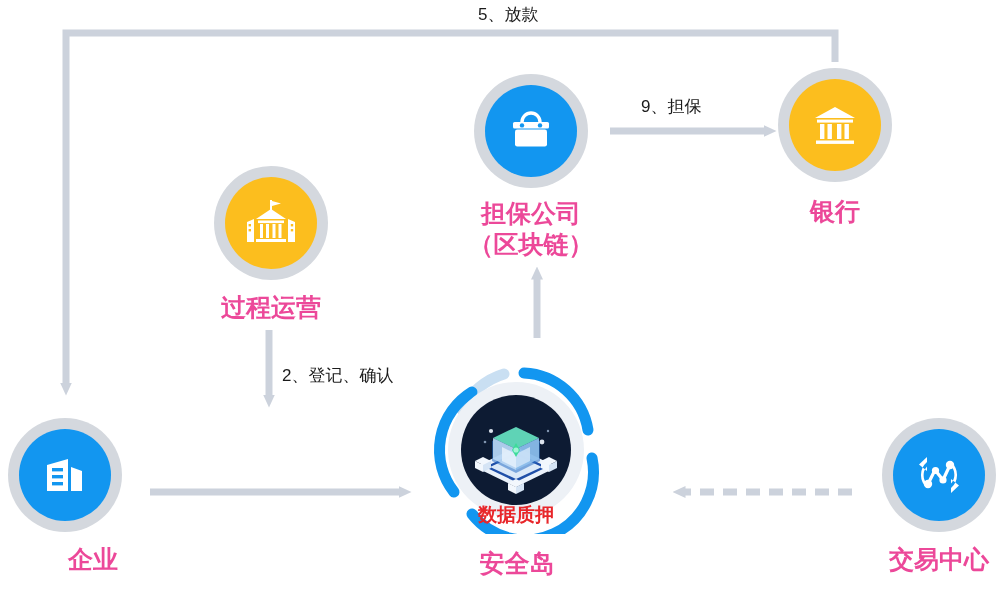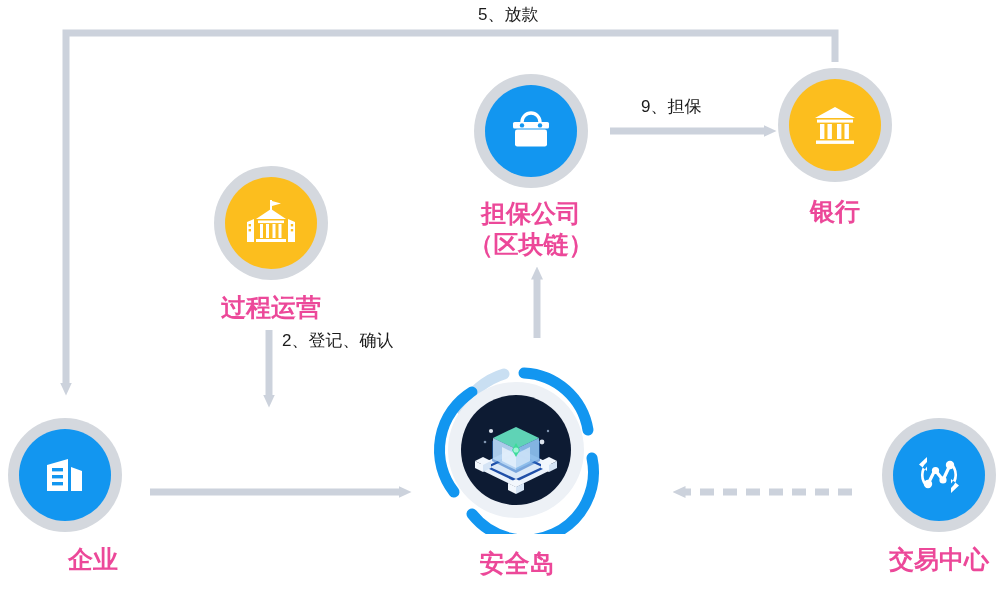--- a/index.html
+++ b/index.html
@@ -132,21 +132,21 @@
     <path d="M150,492 L400,492" fill="none" stroke="#ccd2dc" stroke-width="7" marker-end="url(#ah2)"></path>
 
     <path d="M852,492 L684,492" fill="none" stroke="#ccd2dc" stroke-width="7" stroke-dasharray="14 9" marker-end="url(#ah2)"></path>
   </svg>
 
   <div class="edge-label thin" style="left:478px; top:4px;">5、放款</div>
 
   <div class="edge-label thin" style="left:641px; top:96px;">9、担保</div>
 
 
-  <div class="edge-label thin" style="left:282px; top:330px;">2、登记、确认</div>
+  <div class="edge-label thin" style="left:282px; top:365px;">2、登记、确认</div>
 
 
 
   <div class="node">
     <div class="ring" style="left:8px; top:418px; width:114px; height:114px;"></div>
     <div class="disc blue" style="left:19px; top:429px; width:92px; height:92px;">
       <svg width="48" height="48" viewBox="0 0 48 48">
         <path d="M6,14 L27,8 L27,40 L6,40 Z" fill="#ffffff"></path>
         <path d="M30,16 L41,20 L41,40 L30,40 Z" fill="#ffffff"></path>
         <rect x="11" y="17" width="11" height="3.4" fill="#1296f0"></rect>
@@ -274,17 +274,18 @@
           <path d="M55,32 L78,43 L55,54 L32,43 Z" fill="#5fd3b6"></path>
           <path d="M32,43 L55,54 L55,75 L32,64 Z" fill="#bcd9f5" opacity="0.9"></path>
           <path d="M78,43 L78,64 L55,75 L55,54 Z" fill="#8fc0ec" opacity="0.9"></path>
           <path d="M41,52 L55,59 L55,73 L41,66 Z" fill="#e6f1fc" opacity="0.85"></path>
           <path d="M69,52 L69,66 L55,73 L55,59 Z" fill="#cfe4f8" opacity="0.85"></path>
 
           <path d="M55,48 L59,55 L55,62 L51,55 Z" fill="#3ddc9a"></path>
           <circle cx="55" cy="55" r="2.6" fill="#9ff5d6"></circle>
         </svg>
       </div>
+      <div id="island-tag">数据质押</div>
     </div>
     <div class="node-label" style="left:452px; top:548px; width:130px;">安全岛</div>
   </div>
 
 </div>
 
 </body></html>

